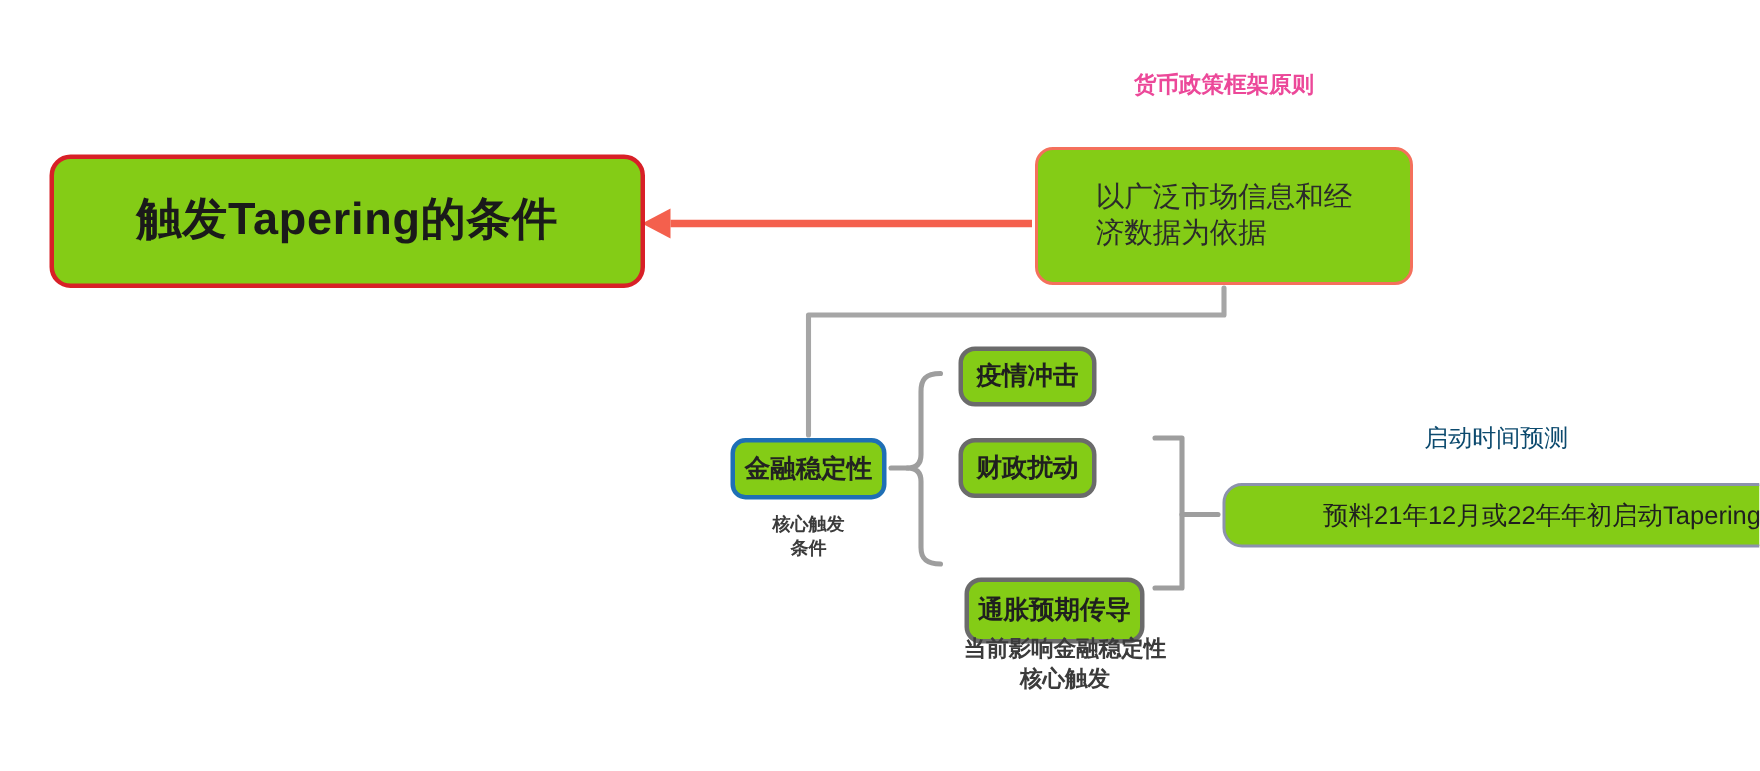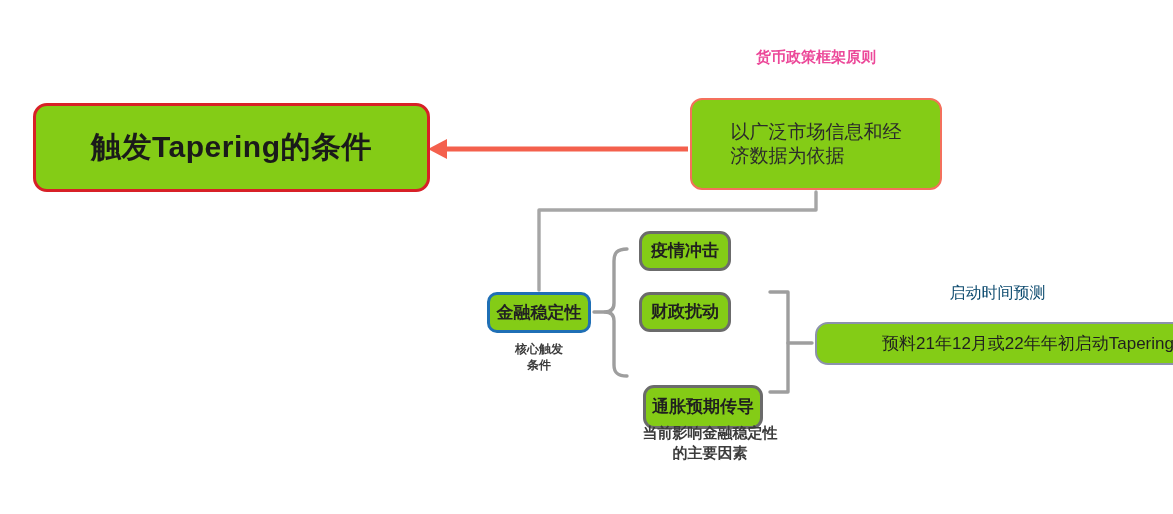--- a/index.html
+++ b/index.html
@@ -190,18 +190,18 @@
 
   <div class="node" id="node-stability">金融稳定性</div>
   <div class="label" id="label-stability">核心触发
 条件</div>
 
   <div class="node factor" id="node-factor-0">疫情冲击</div>
   <div class="node factor" id="node-factor-1">财政扰动</div>
   <div class="node factor" id="node-factor-2">通胀预期传导</div>
 
   <div class="label" id="label-factors">当前影响金融稳定性
-的主要因素</div>
+核心触发</div>
 
   <div class="label" id="title-forecast">启动时间预测</div>
   <div class="node" id="node-forecast">预料21年12月或22年年初启动Tapering</div>
 
 </div>
 
 </body></html>

